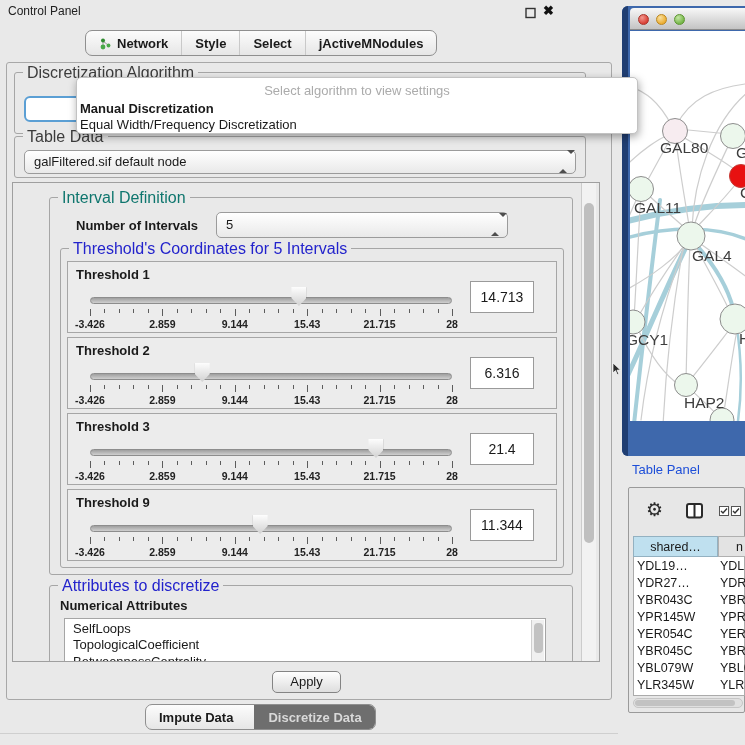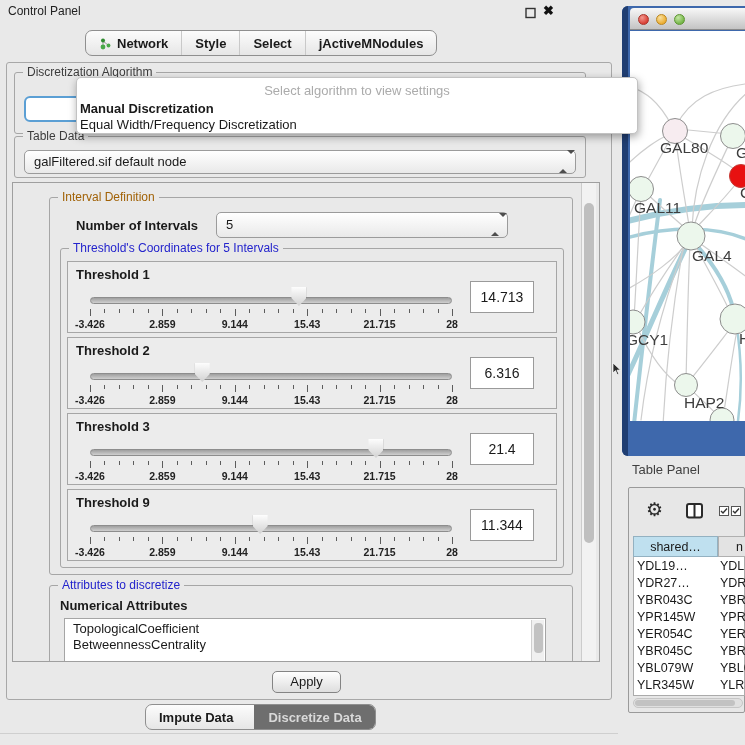--- a/index.html
+++ b/index.html
@@ -24,22 +24,22 @@
   .tab:first-child { border-left:none; }
   .tab.selected { background:#6e6e6e; color:#d9d9d9; border-left-color:#6e6e6e; }
   .tab.selected + .tab { border-left-color:#6e6e6e; }
   .tab-icon { display:inline-flex; }
 
   
   #wrapper { left:6px; top:62px; width:606px; height:638px; border:1px solid #a8a8a8;
     border-radius:3px; background:#e9e9e9; }
   .group { position:absolute; border:1px solid #a6a6a6; border-radius:3px; }
   .group-title { position:absolute; top:-8px; left:8px; background:#e9e9e9;
-    padding:0 4px; font-size:12px; line-height:15px; white-space:nowrap; }
-  .t-green { color:#a16207; }
+    padding:0 4px; font-size:16px; line-height:15px; white-space:nowrap; }
+  .t-green { color:#0f766e; }
   .t-blue  { color:#2323cc; }
   .t-dark  { color:#3c3c3c; }
 
   #algo-group { left:14px; top:72px; width:572px; height:62px; }
   #algo-combo { left:24px; top:96px; width:556px; height:26px; background:#fff;
     border:2px solid #5b9fd4; border-radius:6px; }
 
   
   #popup { left:28px; top:77px; width:562px; height:57px; background:#fff;
     border:1px solid #c2c2c2; border-radius:5px; box-shadow:1px 3px 9px rgba(0,0,0,.35); z-index:30;margin-left:48px; }
@@ -110,21 +110,21 @@
   #net-titlebar { left:630px; top:8px; width:115px; height:22px;
     background:linear-gradient(#f8f8f8,#c3c3c3); border-bottom:1px solid #8a8a8a;
     border-radius:4px 0 0 0; }
   .light { position:absolute; top:5.5px; width:11px; height:11px; border-radius:50%; }
   #light-red { left:8px;  background:radial-gradient(circle at 35% 30%, #f2988f, #da4036 70%); border:1px solid #a8352c; }
   #light-yellow { left:26px; background:radial-gradient(circle at 35% 30%, #f8e0a0, #ecae33 70%); border:1px solid #bb861f; }
   #light-green { left:44px; background:radial-gradient(circle at 35% 30%, #c5e6a6, #76b749 70%); border:1px solid #5d9432; }
   #net-canvas { left:630px; top:31px; width:115px; height:390px; background:#fff; overflow:hidden; }
 
   
-  #tp-title { left:632px; top:462px; font-size:13px; color:#404040; }
+  #tp-title { left:632px; top:462px; font-size:13px; color:#1d4ed8; }
   #tp-box { left:628px; top:487px; width:117px; height:226px; border:1px solid #9a9a9a;
     background:#e7e7e7; border-radius:2px; }
   #tp-gear { left:646px; top:499px; font-size:19px; line-height:22px; color:#2a2a2a; cursor:pointer; }
   #tp-split { left:686px; top:503px; cursor:pointer; }
   #tp-checks { left:719px; top:506px; display:flex; gap:2px; cursor:pointer; }
   #tp-tablebg { left:633px; top:536px; width:112px; height:160px; background:#fff;
     border:1px solid #ababab; }
   .tp-h { position:absolute; top:536px; height:21px; font-size:12.5px; line-height:20px; }
   #tp-h1 { left:633px; width:85px; background:#bfe0ef; border:1px solid #93b1c1; text-align:center; }
   #tp-h2 { left:718px; width:60px; background:#e3e3e3; border:1px solid #b0b0b0; padding-left:17px; }
@@ -364,20 +364,21 @@
             </div>
           </div>
       </div>
     </div>
 
     <div class="group" id="attr-group">
       <span class="group-title t-blue">Attributes to discretize</span>
       <div class="abs" id="attr-label">Numerical Attributes</div>
       <div class="abs" id="attr-list">
         <div id="attr-items">
+            <div class="attr-item">SelfLoops</div>
             <div class="attr-item">TopologicalCoefficient</div>
             <div class="attr-item">BetweennessCentrality</div>
           </div>
         <div id="attr-scroll">
             <div id="attr-thumb"></div>
           </div>
       </div>
     </div>
 
     <div id="v-scroll">

